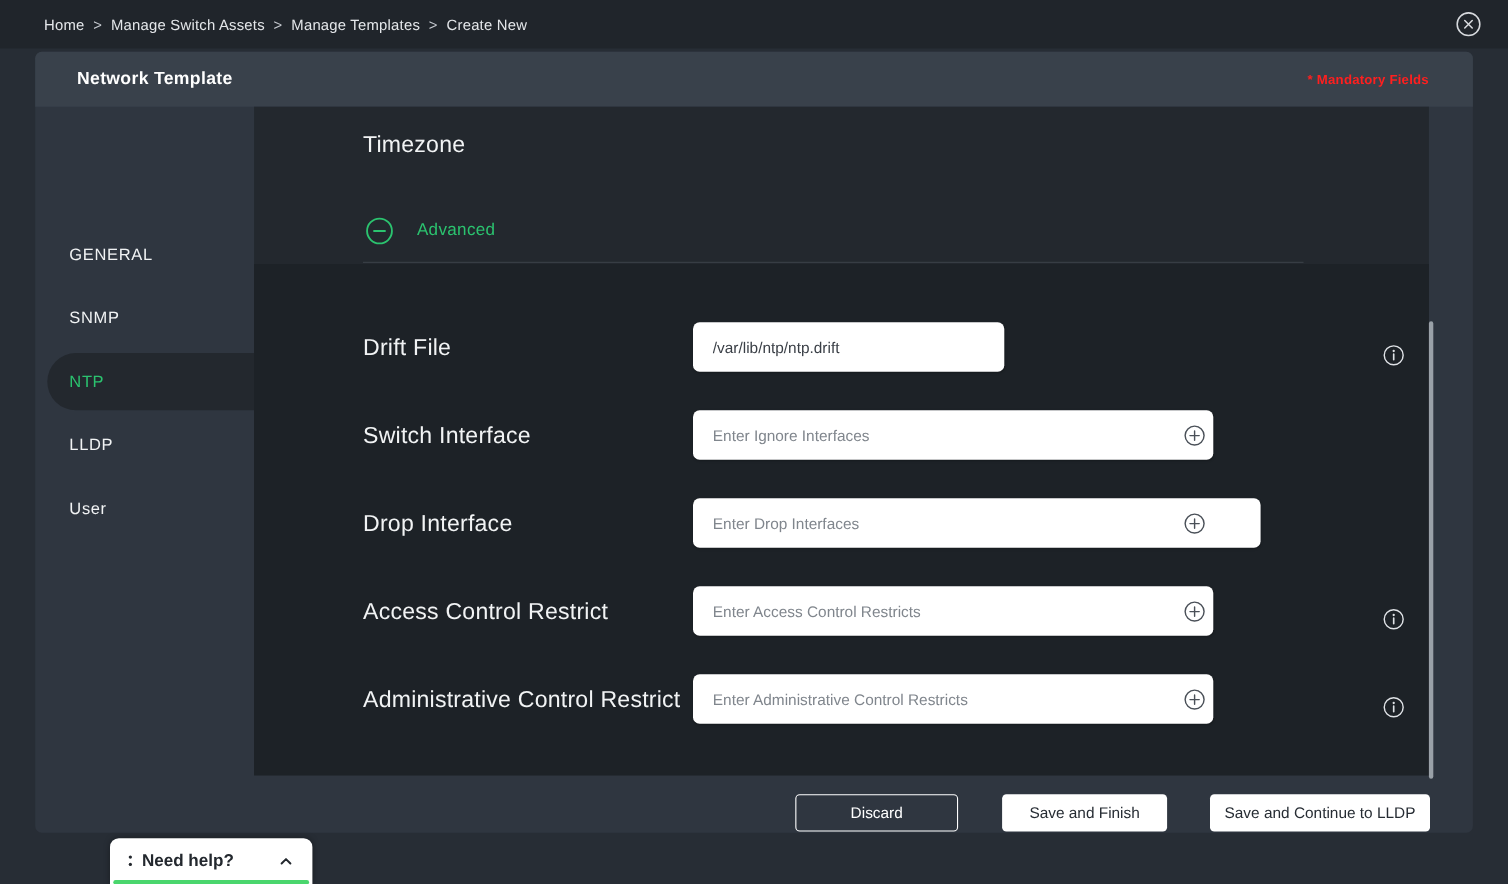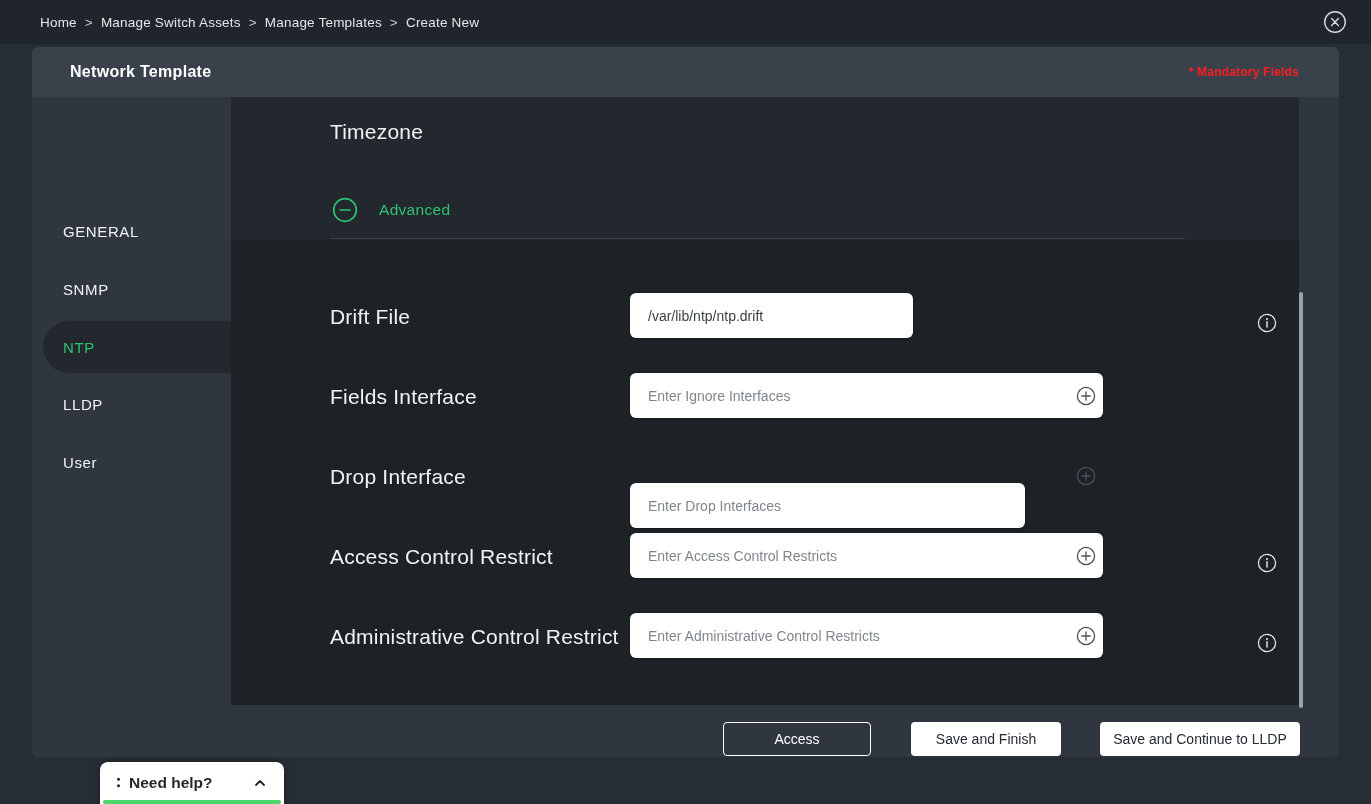--- a/index.html
+++ b/index.html
@@ -183,31 +183,31 @@
         <div class="field-label" style="left:99px; top:65px;">Drift File</div>
         <input class="text-input narrow" style="left: 399px; top: 53px; width: 283px;" value="/var/lib/ntp/ntp.drift">
         <div class="info-icon" style="top:73px;">
           <svg width="20" height="20" viewBox="0 0 20 20">
             <circle cx="10" cy="10" r="8.6" fill="none" stroke="#dfe2e6" stroke-width="1.3"></circle>
             <circle cx="10" cy="6.1" r="1.05" fill="#dfe2e6"></circle>
             <path d="M10 8.8 L10 14" stroke="#dfe2e6" stroke-width="1.5" stroke-linecap="round"></path>
           </svg>
         </div>
 
-        <div class="field-label" style="left:99px; top:145px;">Fields Interface</div>
+        <div class="field-label" style="left:99px; top:145px;">Switch Interface</div>
         <input class="text-input" style="left: 399px; top: 133px; width: 473px;" placeholder="Enter Ignore Interfaces">
         <div class="add-icon" style="left:845px; top:146px;">
           <svg width="20" height="20" viewBox="0 0 20 20">
             <circle cx="10" cy="10" r="8.6" fill="none" stroke="#4a5058" stroke-width="1.3"></circle>
             <path d="M10 5.8 L10 14.2 M5.8 10 L14.2 10" stroke="#4a5058" stroke-width="1.3" stroke-linecap="round"></path>
           </svg>
         </div>
 
         <div class="field-label" style="left:99px; top:225px;">Drop Interface</div>
-        <input class="text-input" style="left: 399px; top: 213px; width: 395px; margin-top: 30px;" placeholder="Enter Drop Interfaces">
+        <input class="text-input" style="left: 399px; top: 213px; width: 516px;" placeholder="Enter Drop Interfaces">
         <div class="add-icon" style="left:845px; top:226px;">
           <svg width="20" height="20" viewBox="0 0 20 20">
             <circle cx="10" cy="10" r="8.6" fill="none" stroke="#4a5058" stroke-width="1.3"></circle>
             <path d="M10 5.8 L10 14.2 M5.8 10 L14.2 10" stroke="#4a5058" stroke-width="1.3" stroke-linecap="round"></path>
           </svg>
         </div>
 
         <div class="field-label" style="left:99px; top:305px;">Access Control Restrict</div>
         <input class="text-input" style="left: 399px; top: 293px; width: 473px;" placeholder="Enter Access Control Restricts">
         <div class="add-icon" style="left:845px; top:306px;">
@@ -239,21 +239,21 @@
             <path d="M10 8.8 L10 14" stroke="#dfe2e6" stroke-width="1.5" stroke-linecap="round"></path>
           </svg>
         </div>
 
       </div>
     </div>
   </div>
 
   <div class="scrollbar-track"></div>
 
-  <button class="btn btn-ghost" id="discard-btn">Access</button>
+  <button class="btn btn-ghost" id="discard-btn">Discard</button>
   <button class="btn btn-solid" id="save-finish-btn">Save and Finish</button>
   <button class="btn btn-solid" id="save-continue-btn">Save and Continue to LLDP</button>
 
   <div class="need-help">
     <span style="display:flex;">
       <svg width="5" height="14" viewBox="0 0 5 14">
         <circle cx="2.5" cy="3.2" r="1.5" fill="#23282e"></circle>
         <circle cx="2.5" cy="9.8" r="1.5" fill="#23282e"></circle>
       </svg>
     </span>

